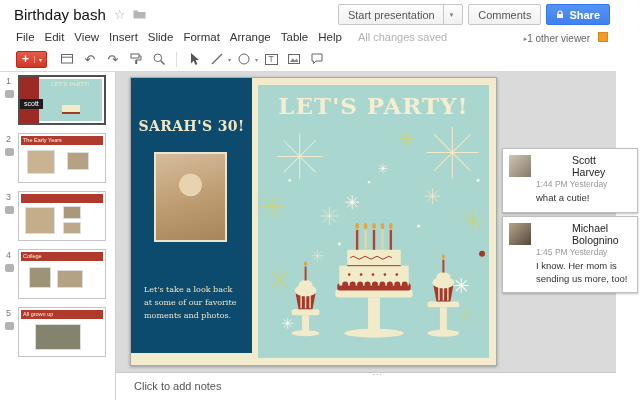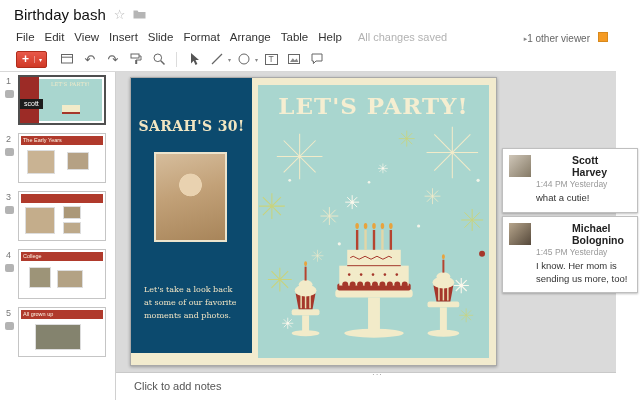--- a/index.html
+++ b/index.html
@@ -75,21 +75,21 @@
                  font-size:23px; font-weight:bold; color:#f5eed1; letter-spacing:1px; z-index:2; }
   .deco-svg { position:absolute; left:0; top:0; width:100%; height:100%; }
 
   
   .comments-panel { position:absolute; left:502px; top:148px; width:136px; z-index:6; }
   .comment-card { position:relative; background:#fff; border:1px solid #bfbfbf; box-shadow:0 1px 2px rgba(0,0,0,.25);
                   padding:5px 7px 7px 33px; margin-bottom:3px; min-height:40px; }
   .avatar { position:absolute; left:6px; top:6px; width:22px; height:22px; }
   .avatar.scott { background:linear-gradient(135deg,#cfc6b8,#857a66); }
   .avatar.michael { background:linear-gradient(135deg,#b6a58c,#55483a); }
-  .c-author { font-size:10.5px; font-weight:bold; color:#222;padding-left:36px; }
+  .c-author { font-size:10.5px; font-weight:normal; color:#222;padding-left:36px; }
   .c-time { font-size:8.5px; color:#999; margin-top:1px; }
   .c-text { font-size:9.5px; color:#333; margin-top:3px; line-height:1.35; }
 
   
   .notes { position:absolute; left:116px; right:0; bottom:0; height:28px; background:#fff; border-top:1px solid #c9c9c9; }
   .notes-text { position:absolute; left:18px; top:7px; font-size:11px; color:#555; }
   .notes-handle { position:absolute; left:256px; top:-3px; font-size:8px; color:#999; letter-spacing:1px; }
 </style>
 </head>
 <body>
@@ -98,20 +98,38 @@
 
   <div class="titlebar">
     <div class="doc-title-row">
       <span class="doc-title">Birthday bash</span>
       <span class="star">☆</span>
       <span>
         <svg width="13" height="10" viewBox="0 0 13 10">
             <path d="M0.5 1.5 h4 l1 1.5 h7 v6.5 h-12 z" fill="#b5b5b5"></path>
           </svg>
       </span>
+    </div>
+    <div class="top-actions">
+      <div class="btn">
+        <span>Start presentation</span>
+        <span class="caret-part">▾</span>
+      </div>
+      <div class="btn">
+        <span>Comments</span>
+      </div>
+      <div class="btn btn-share">
+        <span>
+          <svg width="8" height="9" viewBox="0 0 8 9">
+              <path d="M2 4 V3 a2 2 0 0 1 4 0 V4" stroke="#fff" fill="none" stroke-width="1.2"></path>
+              <rect x="1" y="4" width="6" height="4" fill="#fff"></rect>
+            </svg>
+        </span>
+        <span>Share</span>
+      </div>
     </div>
   </div>
 
   <div class="menubar">
     <div class="menus">
       <span class="menu-item">File</span>
       <span class="menu-item">Edit</span>
       <span class="menu-item">View</span>
       <span class="menu-item">Insert</span>
       <span class="menu-item">Slide</span>

